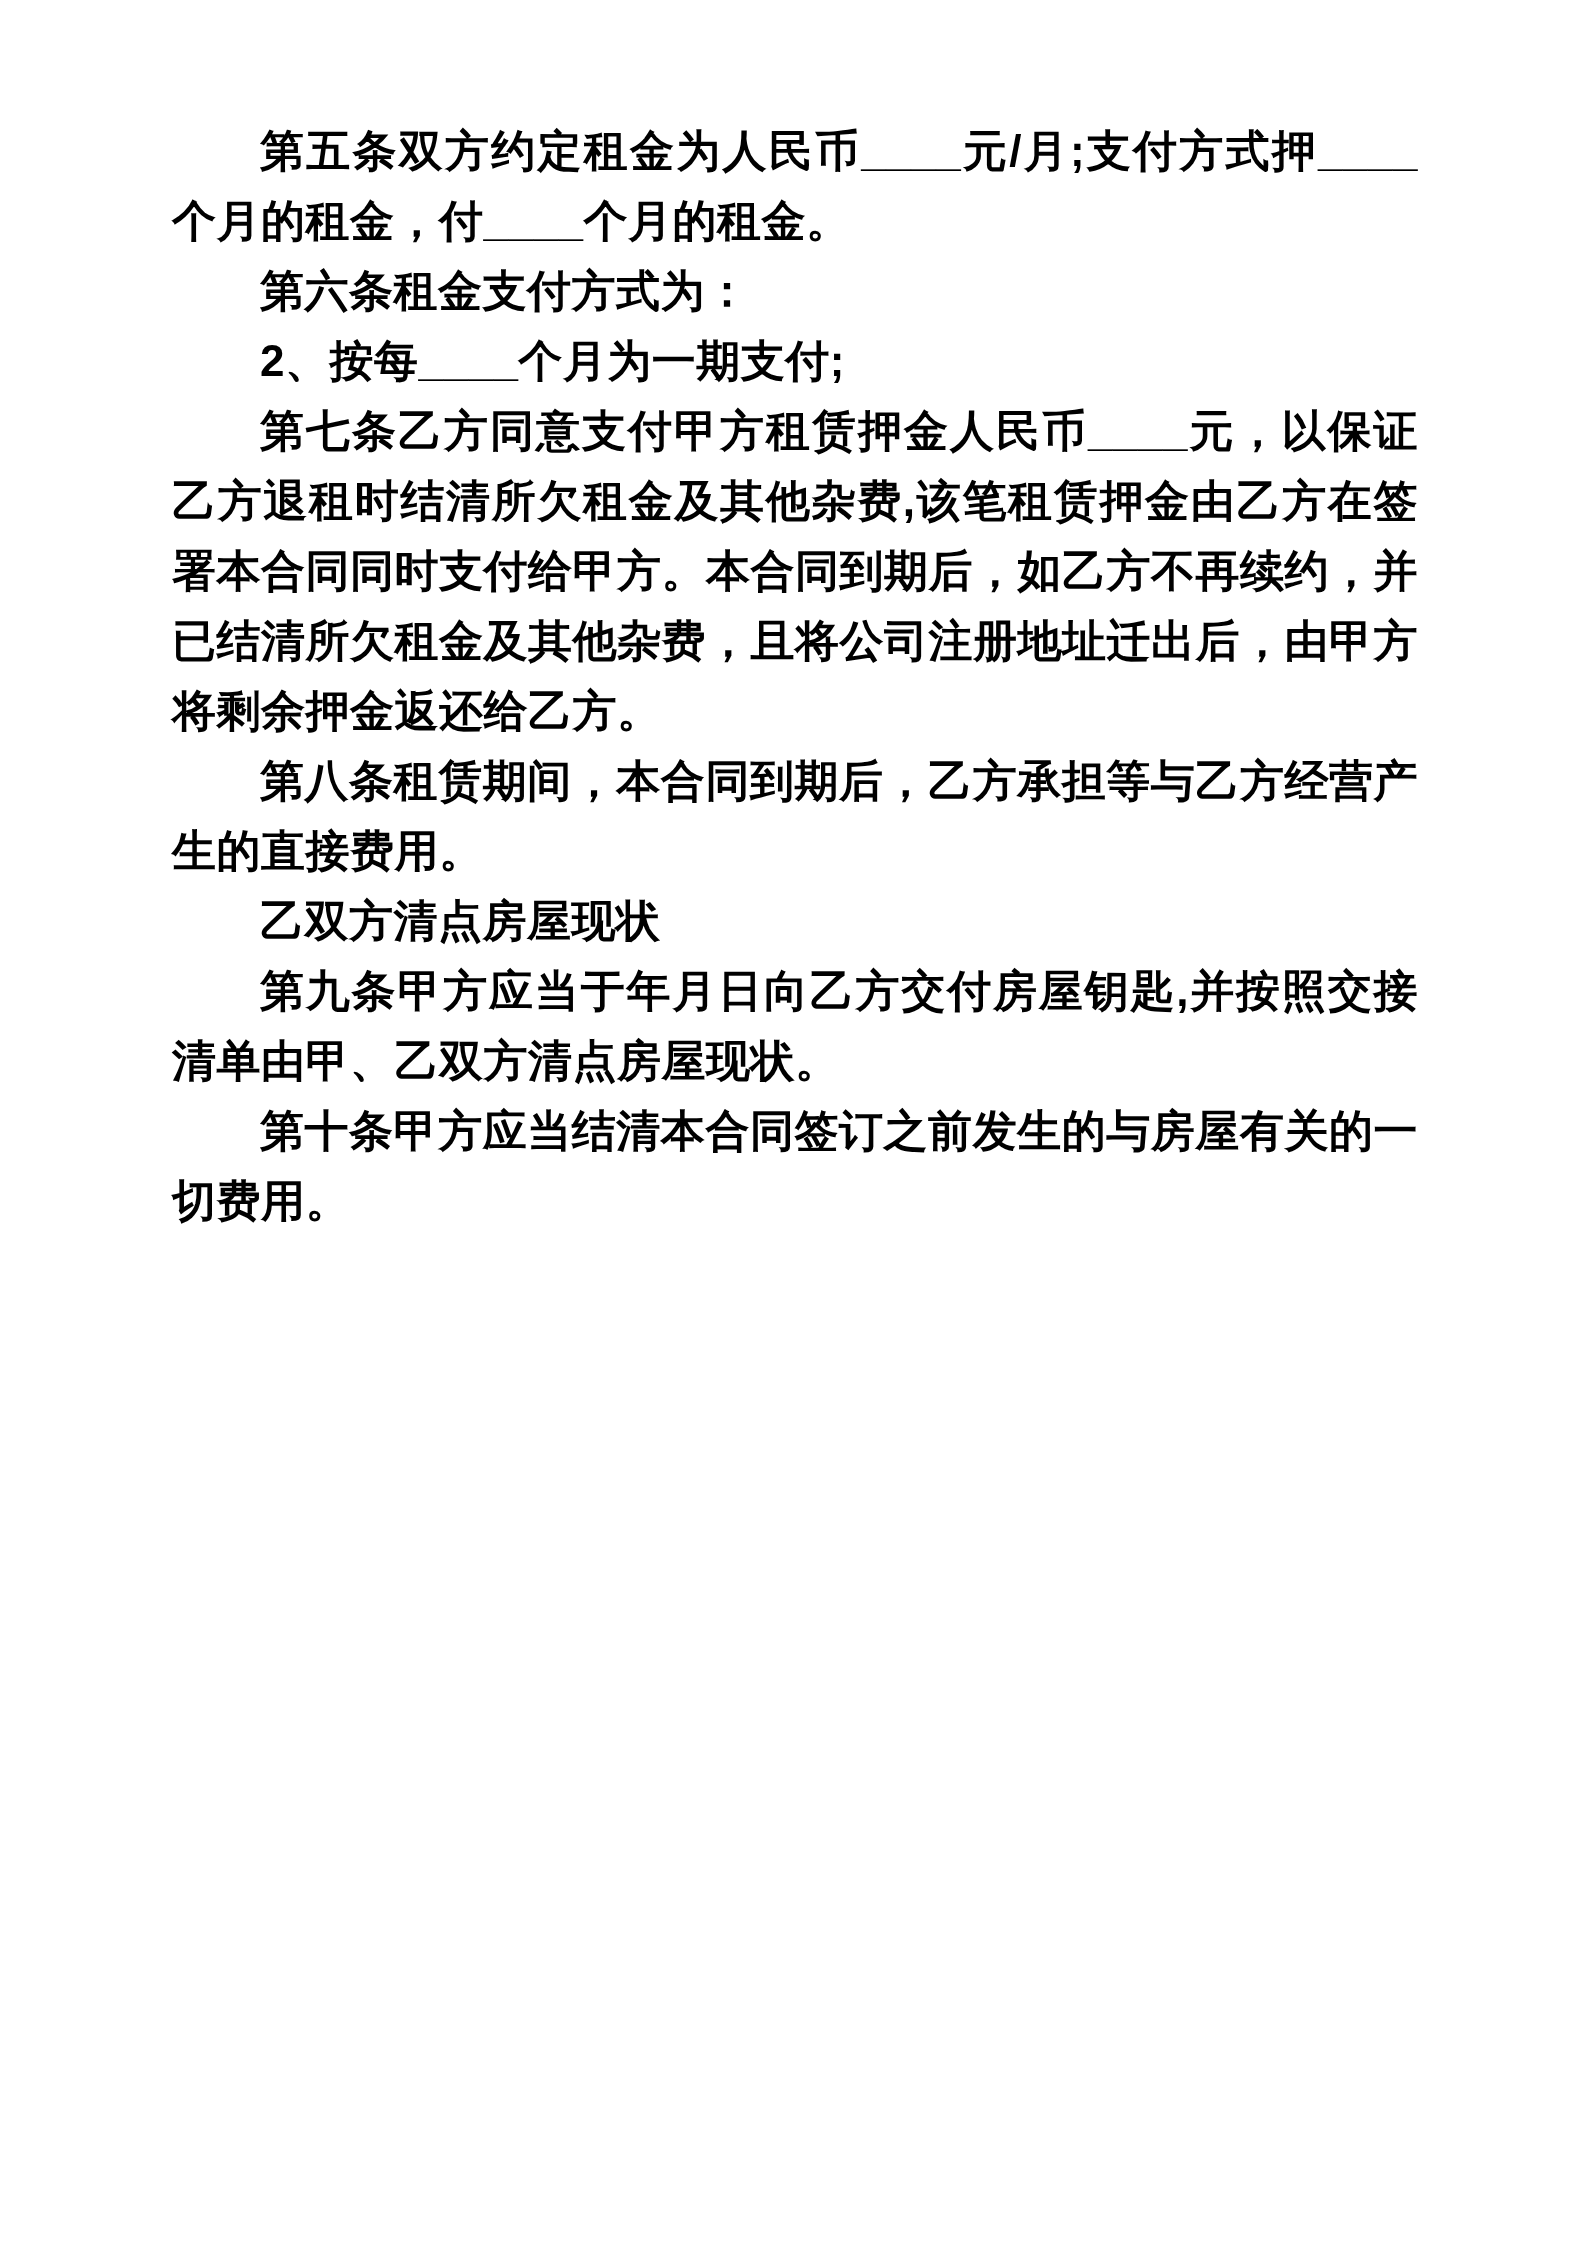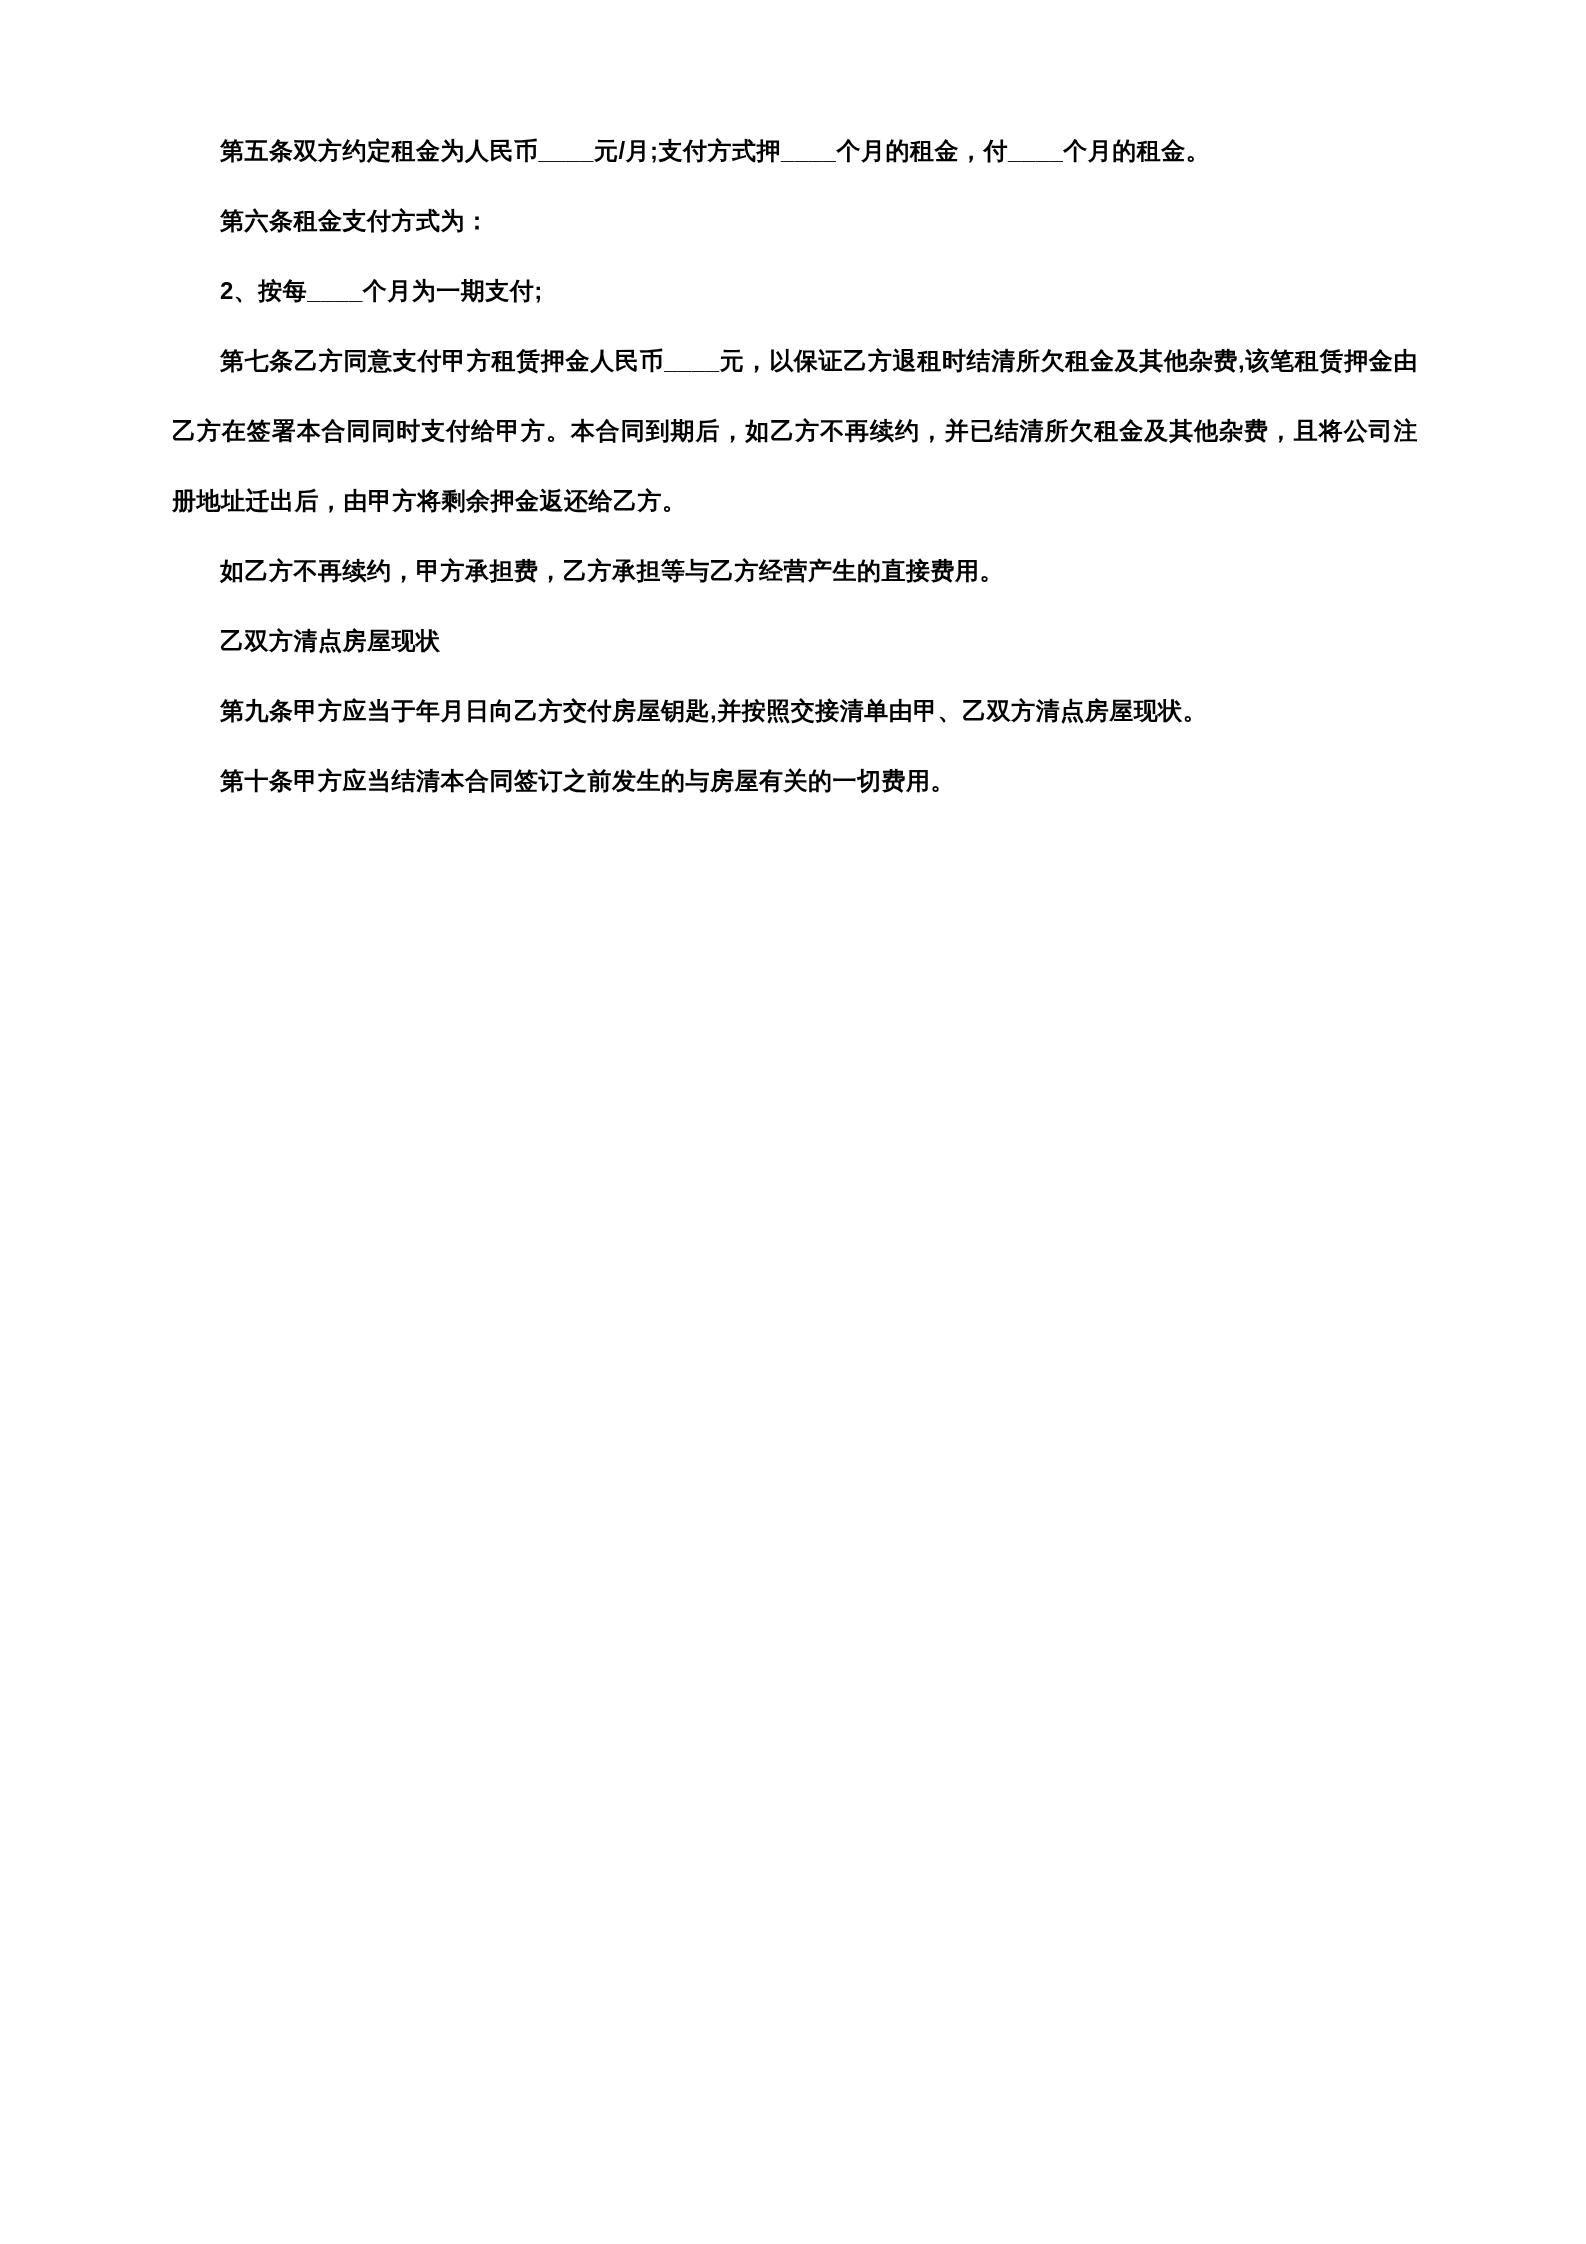--- a/index.html
+++ b/index.html
@@ -10,37 +10,37 @@
   .page {
     position: relative;
     width: 1586px;
     min-height: 2244px;
     box-sizing: border-box;
     background: #ffffff;
     padding: 116px 168px 120px 172px;
     font-family: "Liberation Sans", "DejaVu Sans", sans-serif;
     font-weight: 700;
     color: #000000;
-    font-size: 24px;
+    font-size: 44px;
     line-height: 70px;
     text-align: justify;
     letter-spacing: 0.5px;
   }
   .page p {
     margin: 0;
     padding: 0;
     text-indent: 2em;
     word-break: break-all;
   }
 </style>
 </head>
 <body>
 
 <div class="page">
   <p>第五条双方约定租金为人民币____元/月;支付方式押____个月的租金，付____个月的租金。</p>
   <p>第六条租金支付方式为：</p>
   <p>2、按每____个月为一期支付;</p>
   <p>第七条乙方同意支付甲方租赁押金人民币____元，以保证乙方退租时结清所欠租金及其他杂费,该笔租赁押金由乙方在签署本合同同时支付给甲方。本合同到期后，如乙方不再续约，并已结清所欠租金及其他杂费，且将公司注册地址迁出后，由甲方将剩余押金返还给乙方。</p>
-  <p>如乙方不再续约，甲方承担费，乙方承担等与乙方经营产生的直接费用。</p>
+  <p>第八条租赁期间，本合同到期后，乙方承担等与乙方经营产生的直接费用。</p>
   <p>乙双方清点房屋现状</p>
   <p>第九条甲方应当于年月日向乙方交付房屋钥匙,并按照交接清单由甲、乙双方清点房屋现状。</p>
   <p>第十条甲方应当结清本合同签订之前发生的与房屋有关的一切费用。</p>
 </div>
 
 </body></html>

